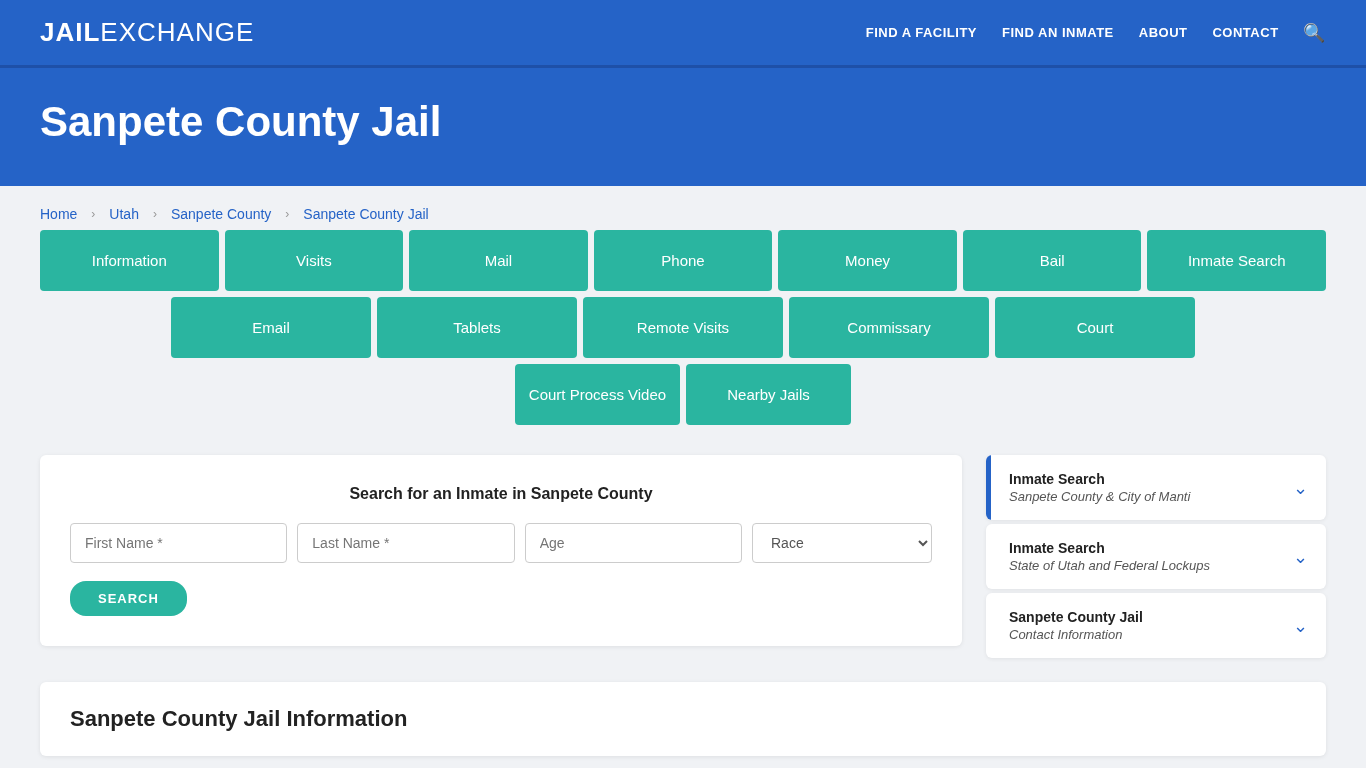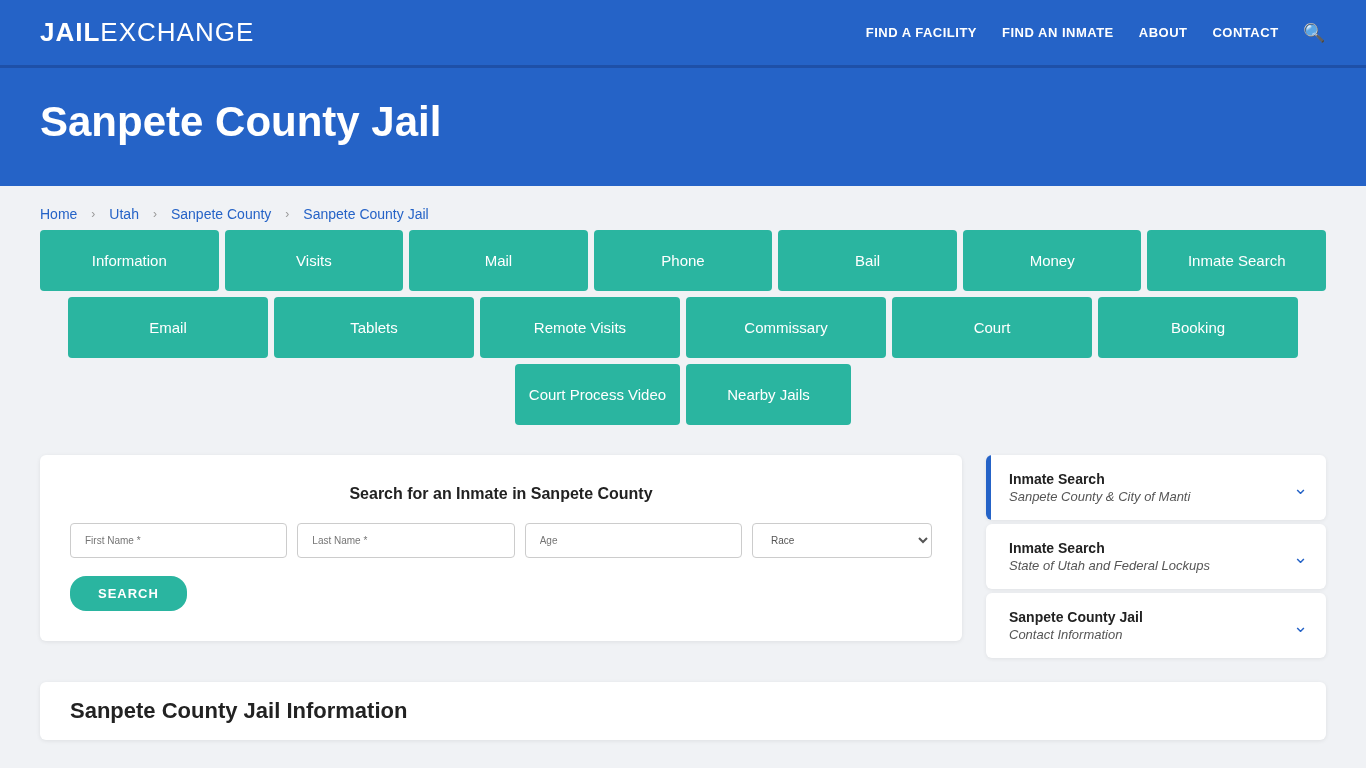--- a/index.html
+++ b/index.html
@@ -146,21 +146,21 @@
       gap: 10px;
       margin-bottom: 16px;
       flex-wrap: wrap;
     }
     .search-form-row input, .search-form-row select {
       flex: 1;
       min-width: 120px;
       padding: 10px 14px;
       border: 1px solid #ccc;
       border-radius: 4px;
-      font-size: 10px;
+      font-size: 14px;
       color: #555;
       background: #fff;
     }
     .search-form-row select {
       min-width: 140px;
       max-width: 180px;
     }
     .search-btn {
       background: #2ab5a0;
       color: #fff;
@@ -214,21 +214,21 @@
     .sidebar-card-chevron {
       color: #2563c7;
       font-size: 18px;
       font-weight: 300;
     }
 
     
     .bottom-section {
       background: #fff;
       border-radius: 6px;
-      padding: 16px 30px;
+      padding: 24px 30px;
       margin-top: 20px;
       box-shadow: 0 1px 4px rgba(0,0,0,0.08);
     }
     .bottom-section h2 {
       font-size: 22px;
       font-weight: 800;
       color: #222;
     }
   </style>
 </head>
@@ -262,31 +262,30 @@
     <span class="chevron">›</span>
     <span class="current">Sanpete County Jail</span>
   </div>
 
   <div class="btn-grid">
     <div class="btn-row">
       <button class="grid-btn">Information</button>
       <button class="grid-btn">Visits</button>
       <button class="grid-btn">Mail</button>
       <button class="grid-btn">Phone</button>
+      <button class="grid-btn">Money</button>
       <button class="grid-btn">Bail</button>
-      <button class="grid-btn">Money</button>
       <button class="grid-btn">Inmate Search</button>
     </div>
     <div class="btn-row">
       <button class="grid-btn">Email</button>
       <button class="grid-btn">Tablets</button>
       <button class="grid-btn">Remote Visits</button>
       <button class="grid-btn">Commissary</button>
       <button class="grid-btn">Court</button>
-      <button class="grid-btn">Booking</button>
     </div>
     <div class="btn-row">
       <button class="grid-btn narrow">Court Process Video</button>
       <button class="grid-btn narrow">Nearby Jails</button>
     </div>
   </div>
 
   <div class="content-row">
 
     <div class="search-panel">

